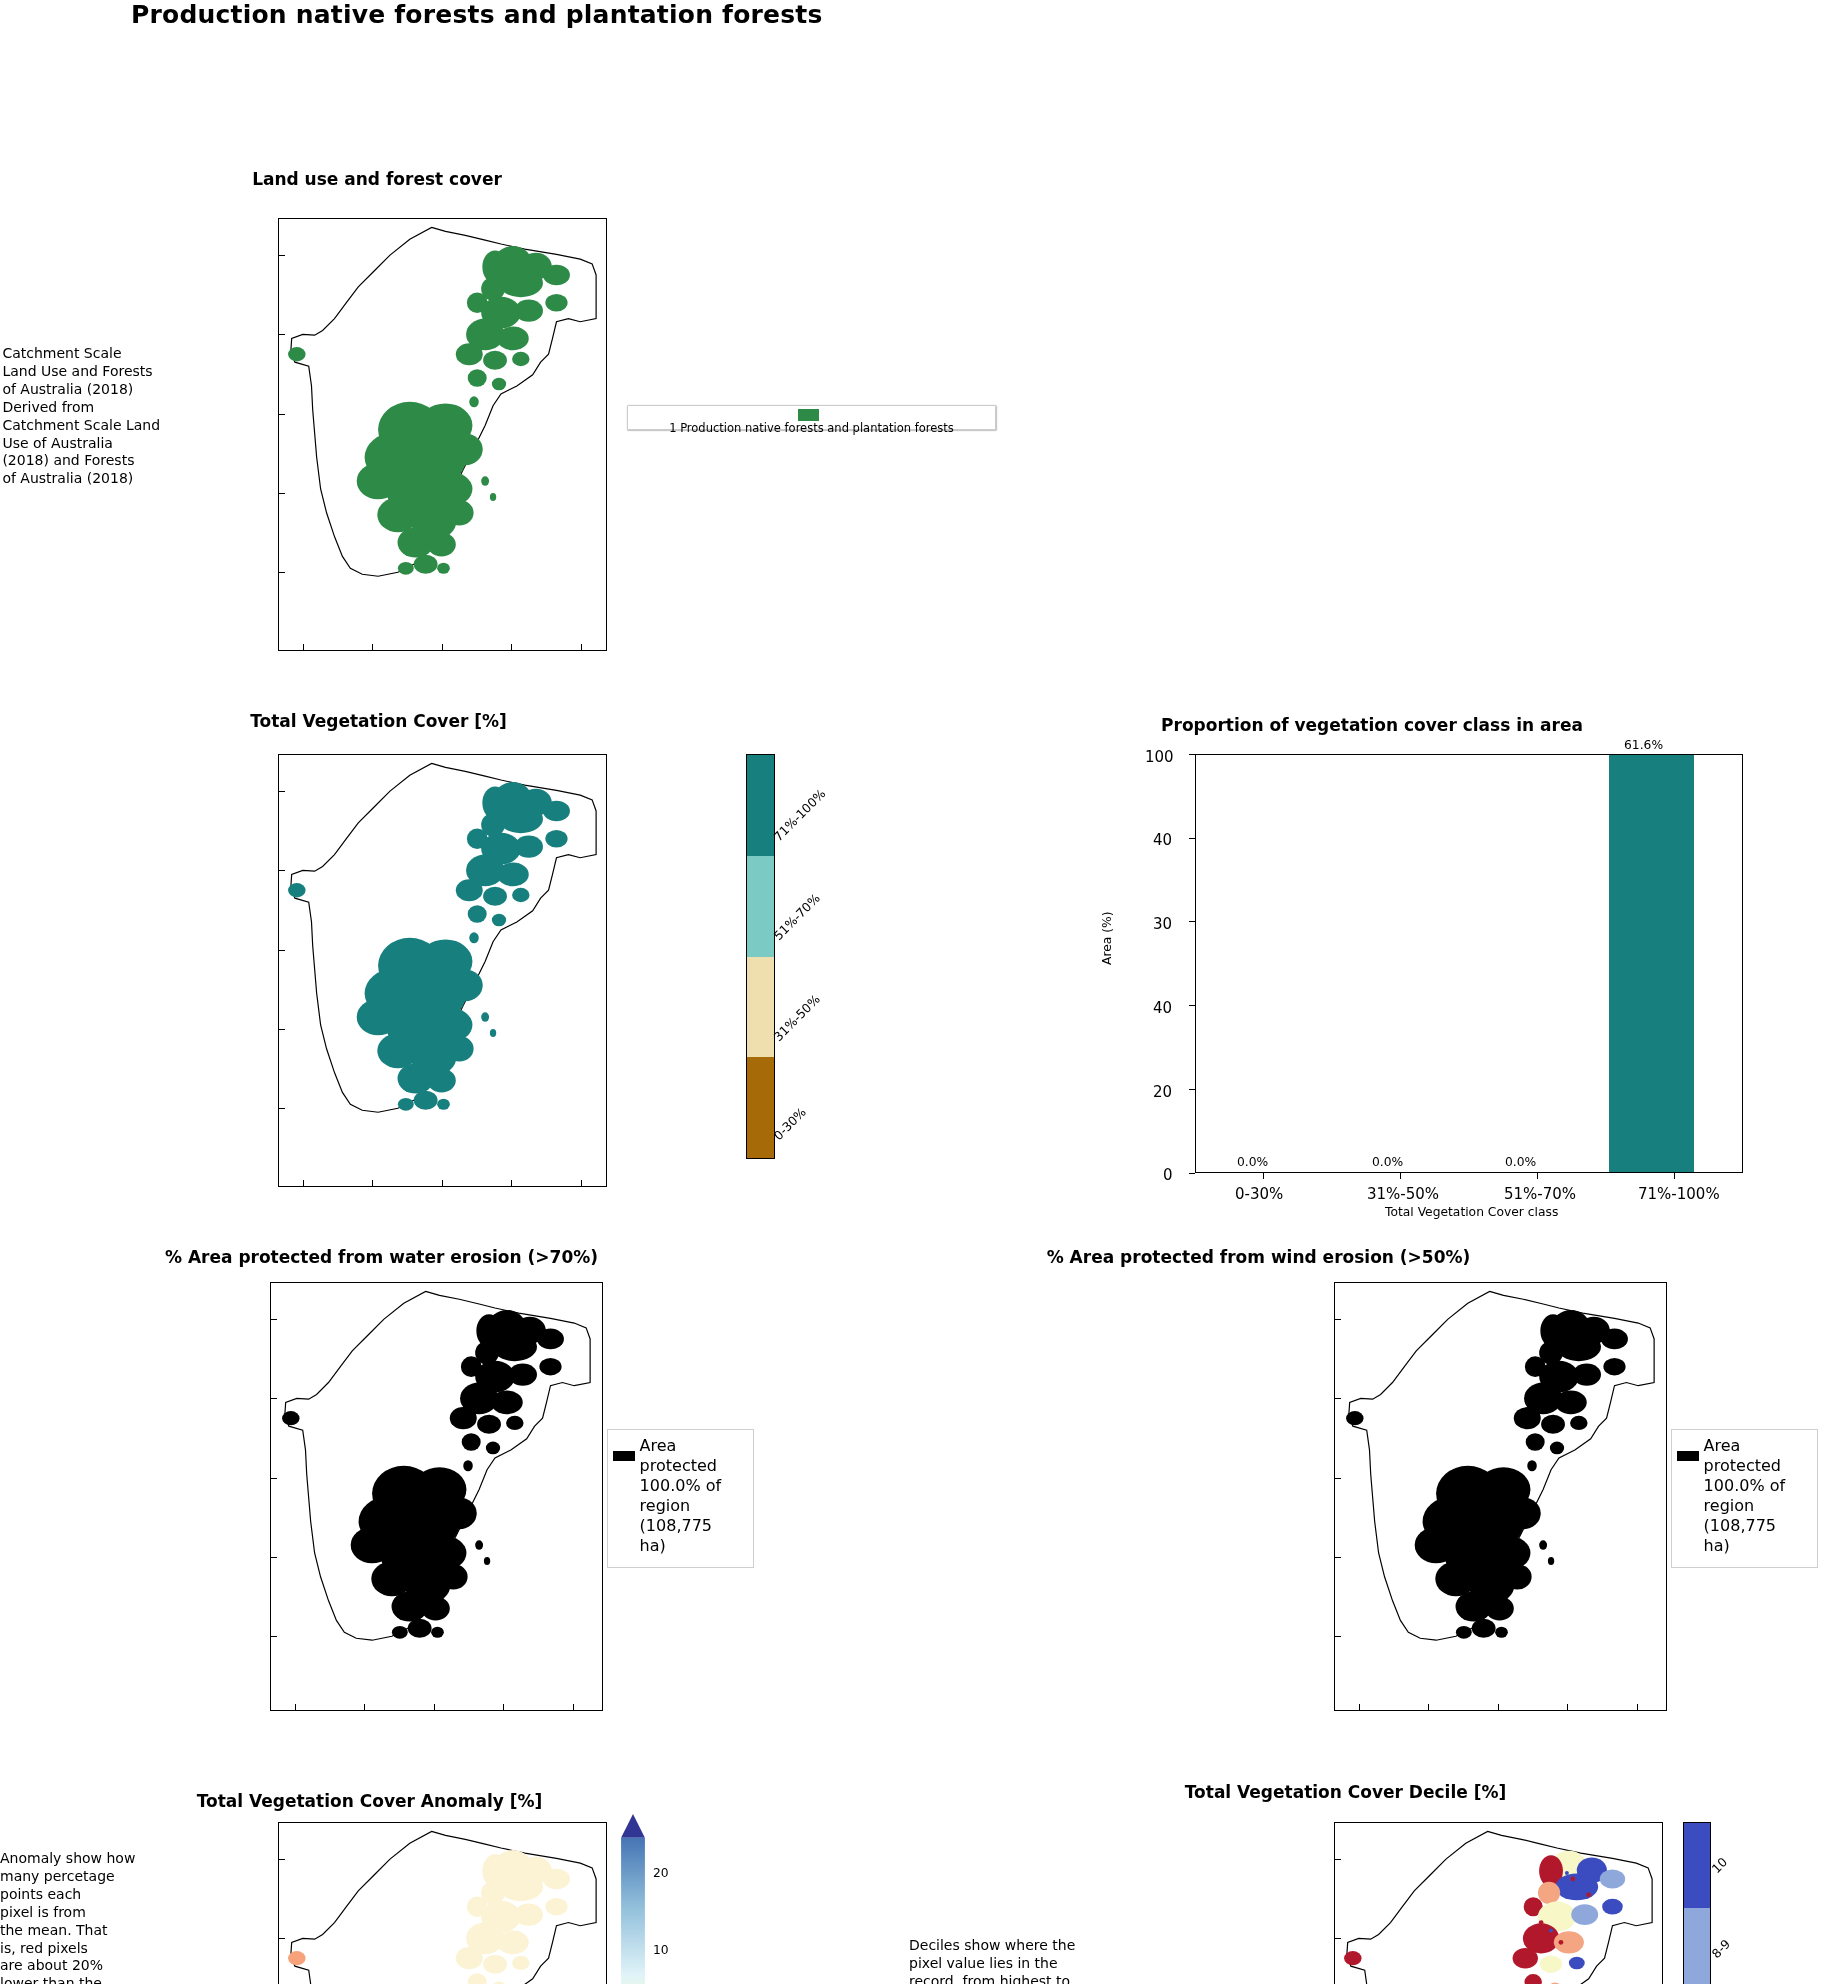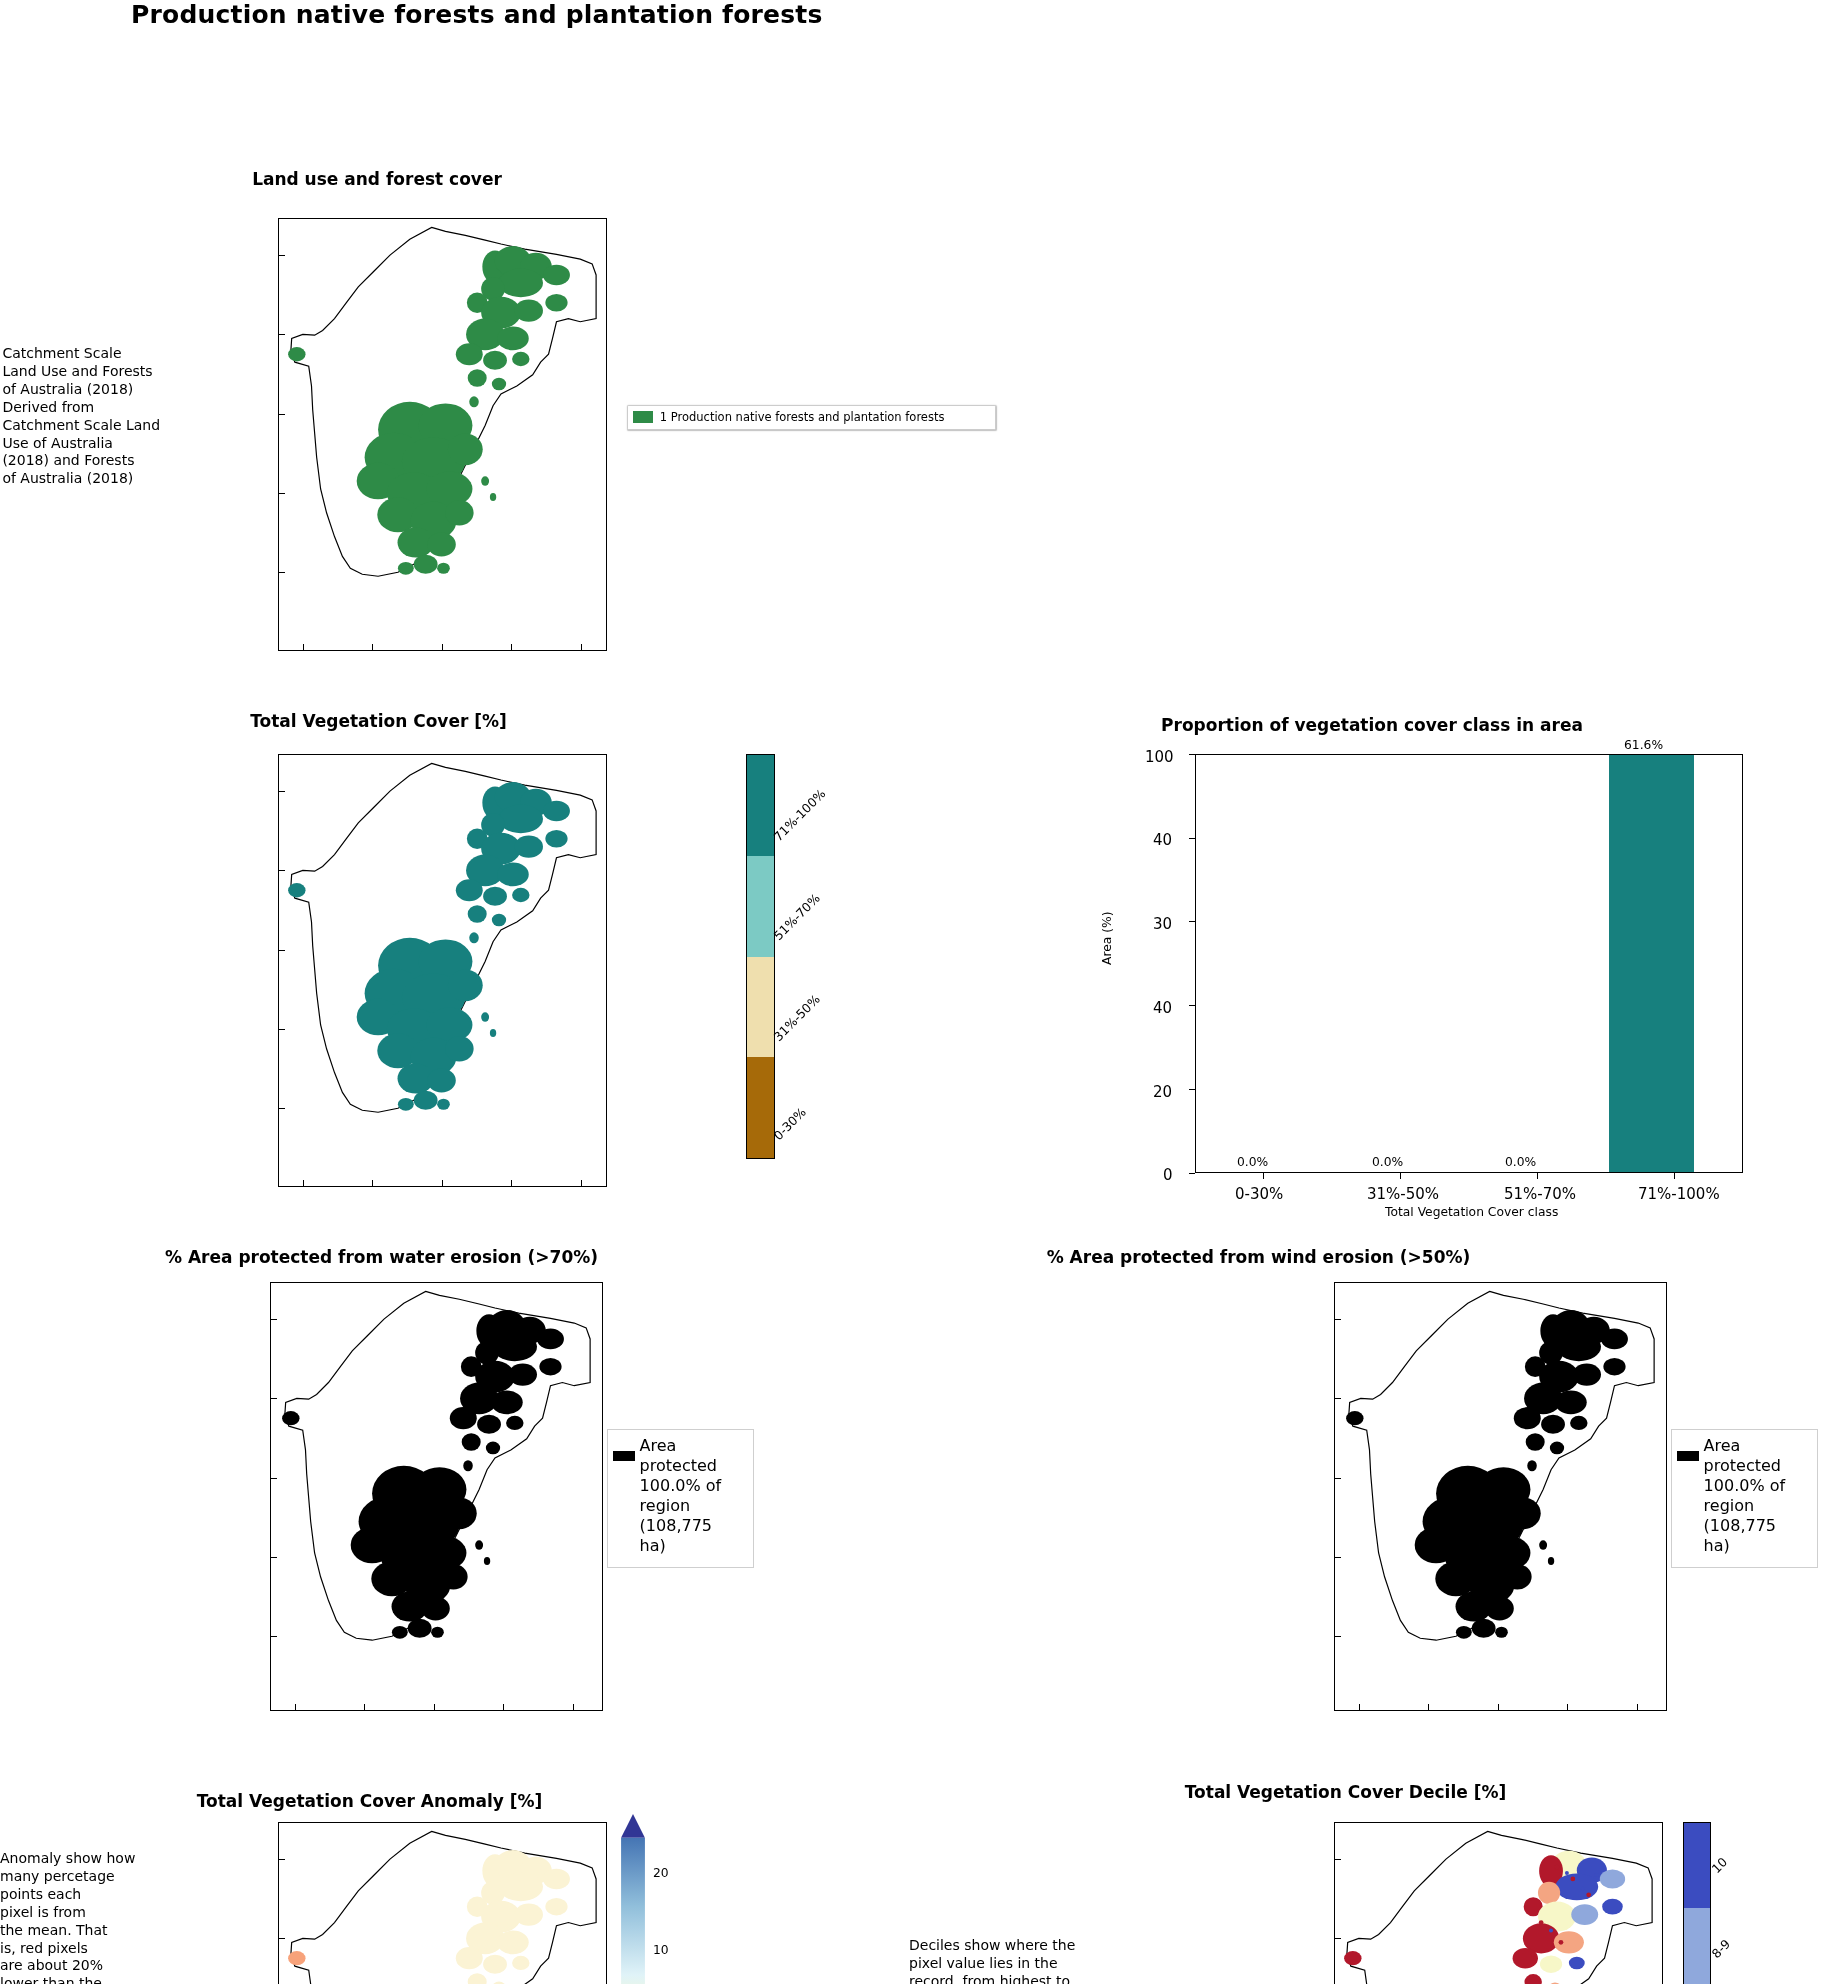--- a/index.html
+++ b/index.html
@@ -216,21 +216,21 @@
   <div class="tick" style="left:163px; bottom:0; width:1.2px; height:5.6px;"></div>
   <div class="tick" style="left:232px; bottom:0; width:1.2px; height:5.6px;"></div>
   <div class="tick" style="left:302px; bottom:0; width:1.2px; height:5.6px;"></div>
   <div class="tick" style="left:0; top:36px;  height:1.2px; width:5.6px;"></div>
   <div class="tick" style="left:0; top:115px; height:1.2px; width:5.6px;"></div>
   <div class="tick" style="left:0; top:195px; height:1.2px; width:5.6px;"></div>
   <div class="tick" style="left:0; top:274px; height:1.2px; width:5.6px;"></div>
   <div class="tick" style="left:0; top:353px; height:1.2px; width:5.6px;"></div>
 </div>
 
-<div class="legend-box abs" style="left:627px; top:405px; width:369px; height:24.6px;">
+<div class="legend-box abs" style="left:627px; top:405px; width:369px; height:24.6px;flex-direction:column;">
   <div class="legend-swatch" style="background:#2e8b47;"></div>
   <div class="legend-label">1 Production native forests and plantation forests</div>
 </div>
 
 <div class="abs panel-title" style="left:210px; top:711px; width:337px;">Total Vegetation Cover [%]</div>
 
 <div class="map-frame" style="left:278px; top:754px; width:329px; height:433px;">
   <svg class="map-svg" width="329" height="433" viewBox="0 0 830 1090">
     <path d="M385,20 L420,30 L470,40 L520,52 L560,62 L620,75 L700,88 L760,100
              L790,112 L800,140 L800,250 L760,258 L730,250 L700,258 L690,300

